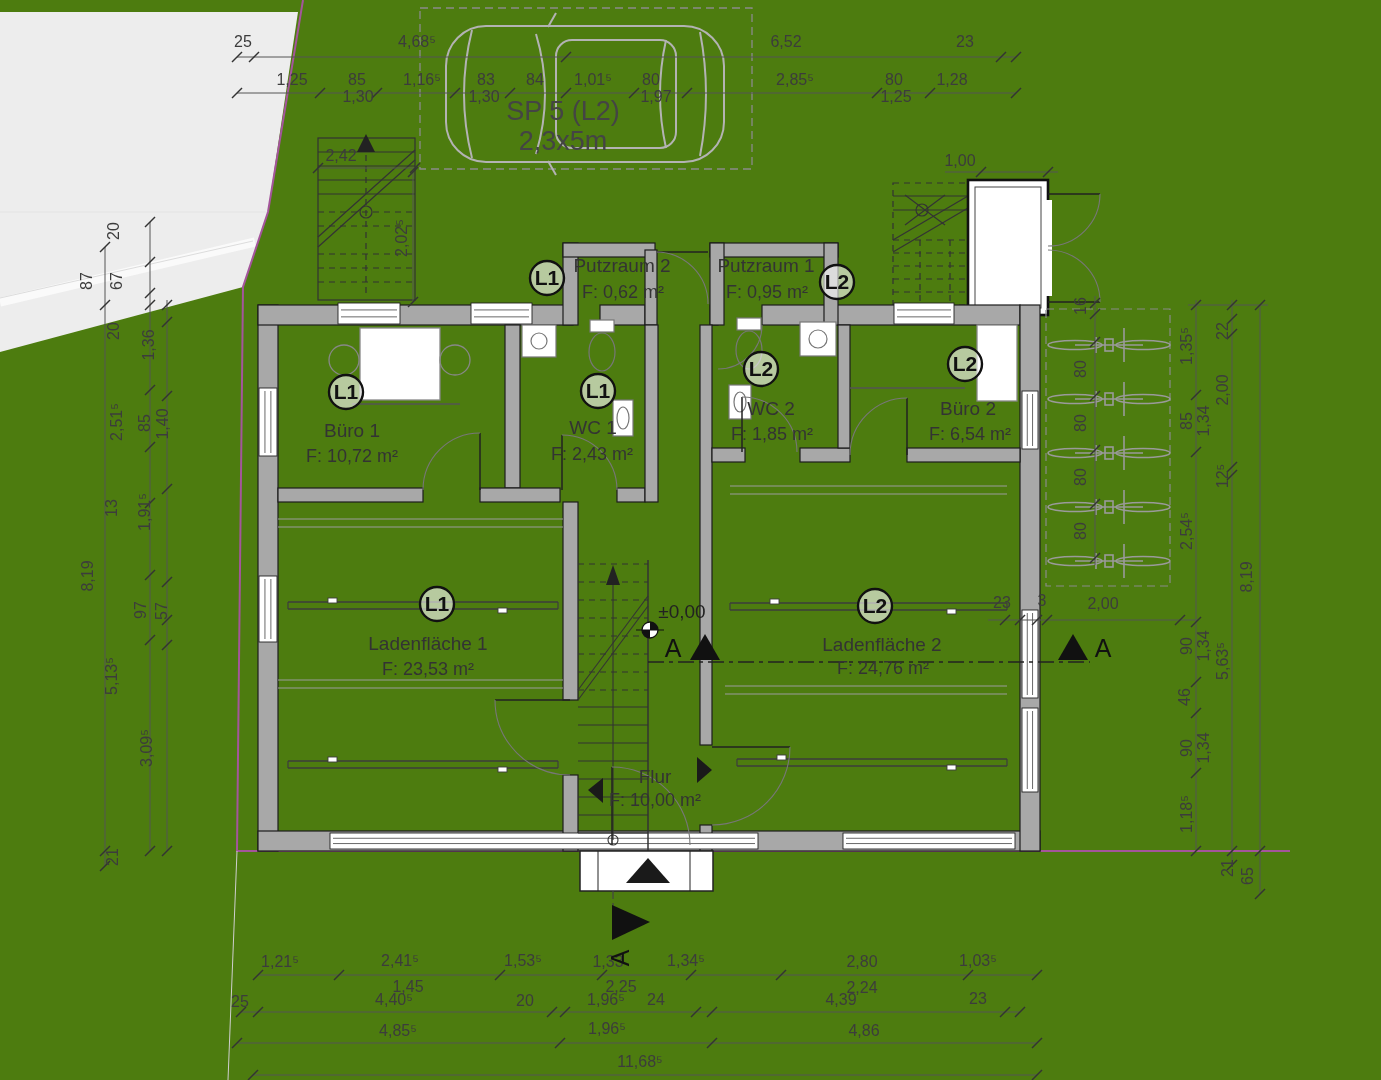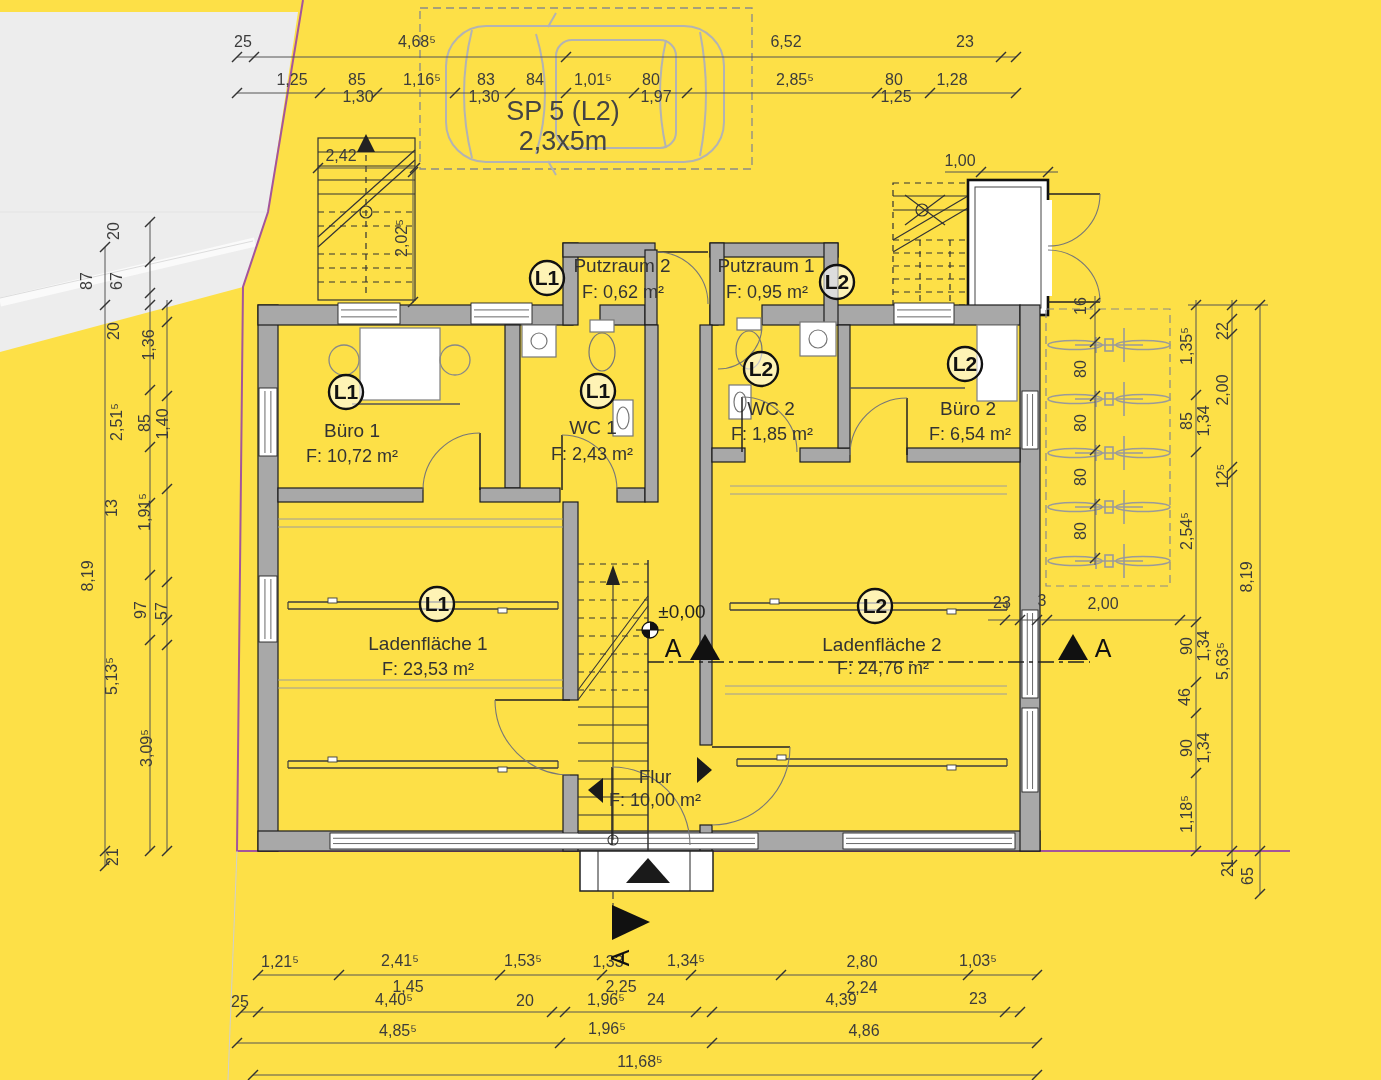--- a/index.html
+++ b/index.html
@@ -1,16 +1,16 @@
 <!DOCTYPE html>
 <html><head>
 <meta charset="utf-8">
 <style>
   html,body{margin:0;padding:0;background:#fff;}
-  #canvas{position:relative;width:1381px;height:1080px;background:#fde047;overflow:hidden;
+  #canvas{position:relative;width:1381px;height:1080px;background:#4d7c0f;overflow:hidden;
           font-family:"Liberation Sans",sans-serif;}
   svg{display:block;}
   text{font-family:"Liberation Sans","DejaVu Sans",sans-serif;fill:#3a3a3a;}
   .dim{font-size:16px;fill:#3c3c3c;}
   .room{font-size:19px;fill:#333;}
   .area{font-size:18px;fill:#333;}
   .badge{font-size:21px;font-weight:bold;fill:#111;}
   .big{font-size:27px;fill:#444;}
   .lvl{font-size:19px;fill:#222;}
   .seca{font-size:25px;fill:#111;}

